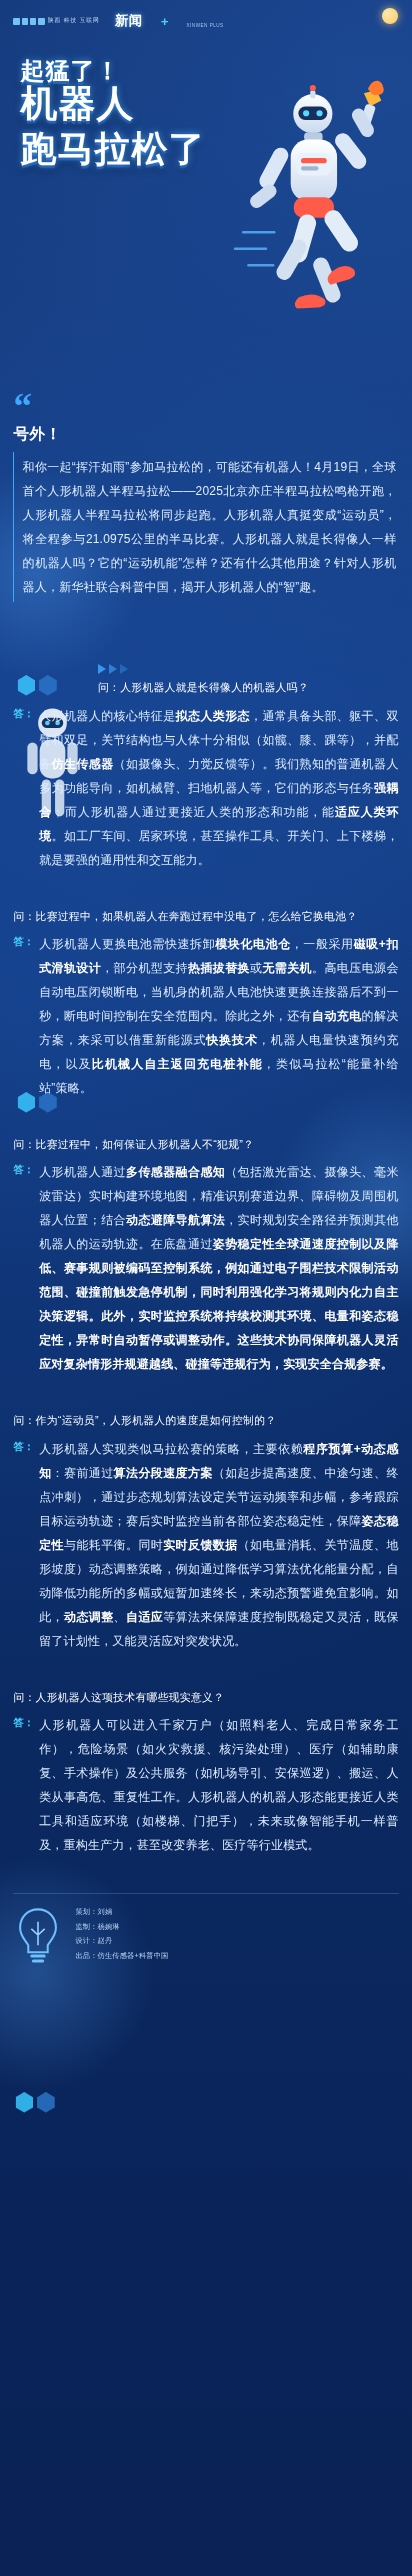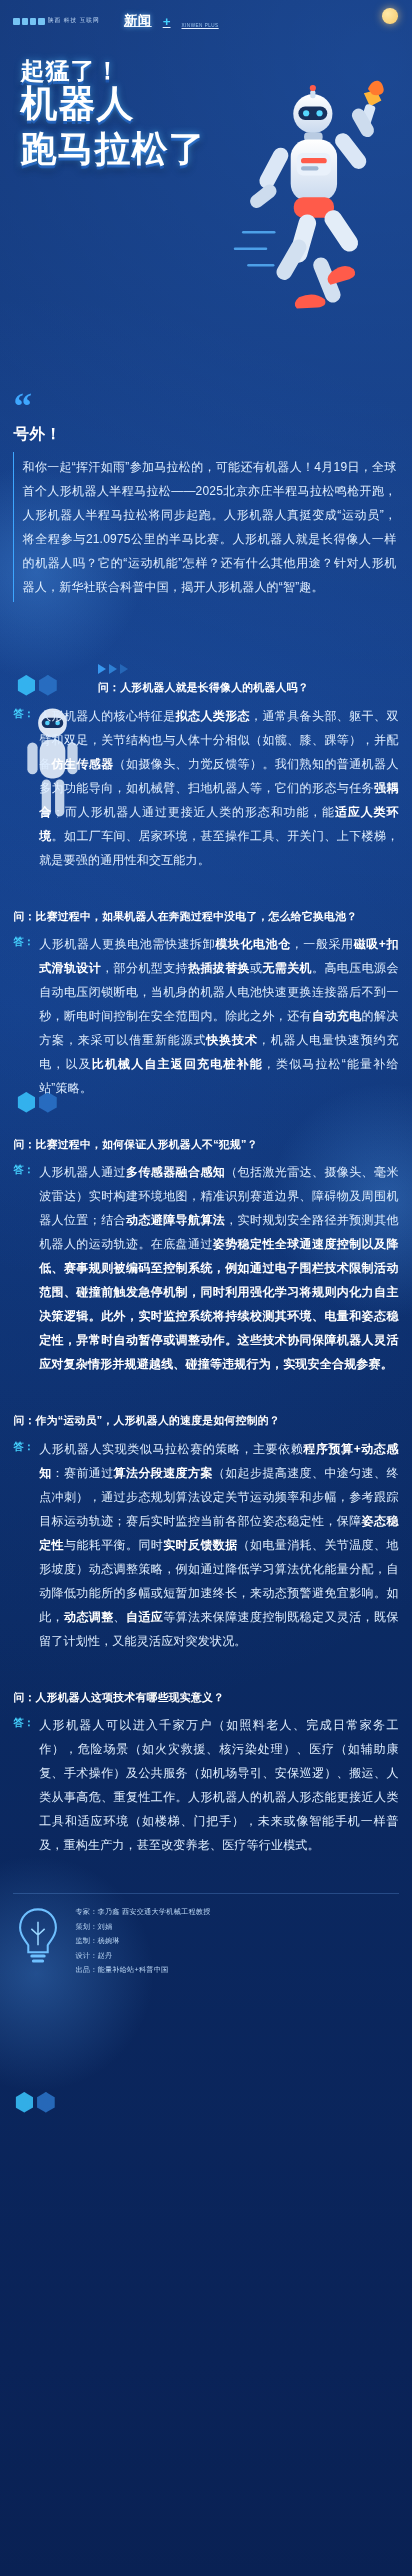--- a/index.html
+++ b/index.html
@@ -42,23 +42,22 @@
   .brand-dots {
     display:flex; gap:1.5px;
   }
   .brand-dots i {
     display:block; width:6.7px; height:6.7px; background:#7fd2ff; border-radius:1px; opacity:.9;
   }
   .brand-cn {
     font-size: 5.7px; letter-spacing:1px; color:#cfe6ff; opacity:.9;
   }
   .brand-logo {
-    display:flex; align-items:center; gap:11px;
-    margin-left:19px;
-    text-decoration:underline;
+    display:flex; align-items:center; gap:18px;
+    margin-left:10px;
   }
   .brand-logo .big {
     font-size: 13.4px; font-weight:bold; color:#ffffff; letter-spacing:0.5px;
     text-shadow: 0 0 5.2px rgba(120,200,255,.7);
   }
   .brand-logo .accent {
     font-size: 13.4px; font-weight:bold; color:#45d2ff;
   }
   .brand-logo .sub {
     font-size: 4.6px; color:#9fc6ef; letter-spacing:0.5px; align-self:flex-end; margin-bottom:2.1px;
@@ -112,21 +111,21 @@
     line-height: 2.0;
     color: #dfeeff;
     text-align: justify;
     letter-spacing: 0.2px;
   }
   b, .hl { color:#ffffff; font-weight:bold; }
 
   .qa { margin-top: 28px; }
   .q-line {
     display:flex; gap:4.1px; align-items:flex-start;
-    font-size: 10.8px; font-weight:bold; color:#ffffff; line-height:1.5;
+    font-size: 10.8px; font-weight:normal; color:#ffffff; line-height:1.5;
     letter-spacing:0.3px;
   }
   .a-block { display:flex; gap:5.2px; margin-top:8.2px; }
   .a-tag {
     flex:0 0 auto; font-size:10.3px; font-weight:bold; color:#45d2ff; line-height:2.0;
   }
   .a-body { flex:1 1 auto; }
 
   .chev {
     display:flex; gap:3.1px; margin: 0 0 5.2px 0;
@@ -349,22 +348,21 @@
   </div>
 
   <div class="footer">
     <svg class="bulb" viewBox="0 0 86 120">
       <path d="M43,6 C22,6 8,22 8,42 C8,58 18,66 24,76 L24,90 L62,90 L62,76 C68,66 78,58 78,42 C78,22 64,6 43,6 Z" fill="none" stroke="#6fc0ff" stroke-width="4"></path>
       <rect x="28" y="94" width="30" height="6" rx="3" fill="#6fc0ff"></rect>
       <rect x="31" y="104" width="24" height="6" rx="3" fill="#6fc0ff"></rect>
       <path d="M43,30 L43,76 M30,44 L43,56 M56,44 L43,56" stroke="#9ad6ff" stroke-width="3" fill="none"></path>
     </svg>
     <div class="footer-inner">
-      <div class="credit">专家：李乃鑫 西安交通大学机械工程教授</div>
       <div class="credit">策划：刘娟</div>
       <div class="credit">监制：杨婉琳</div>
       <div class="credit">设计：赵丹</div>
-      <div class="credit">出品：能量补给站+科普中国</div>
+      <div class="credit">出品：仿生传感器+科普中国</div>
     </div>
   </div>
 
 </div>
 
 
 </body></html>

